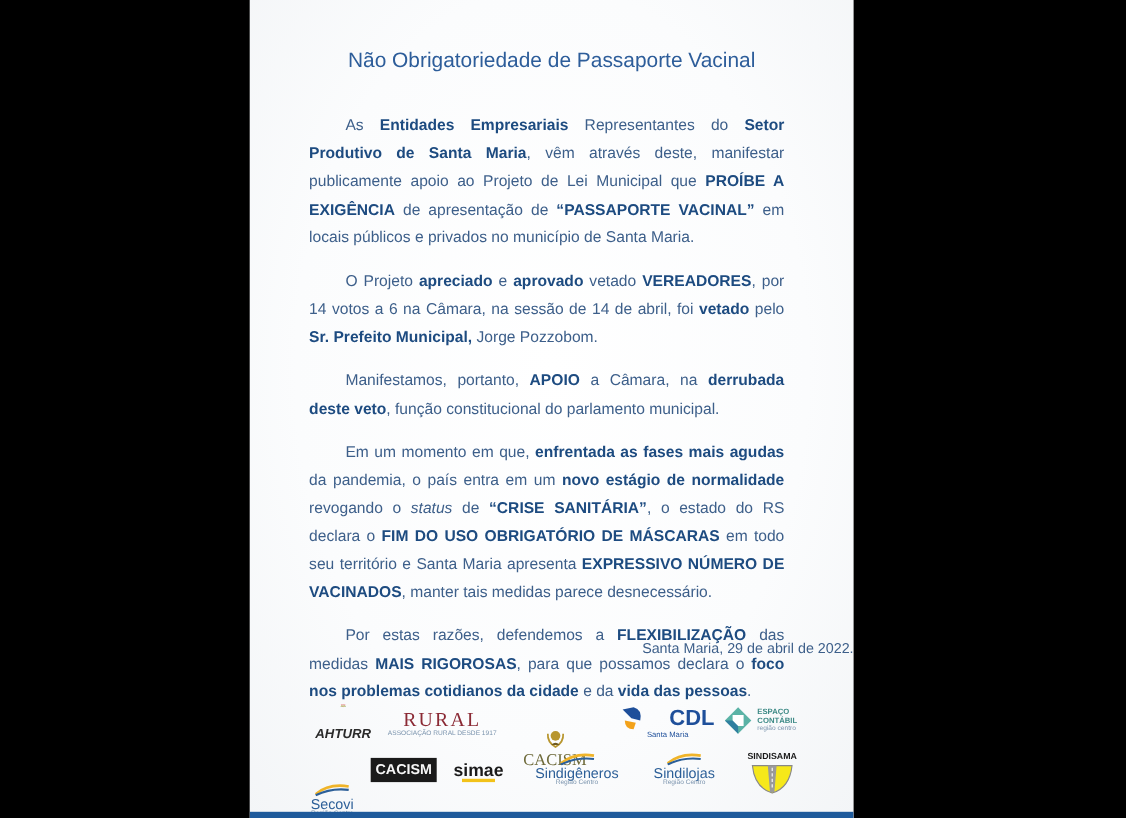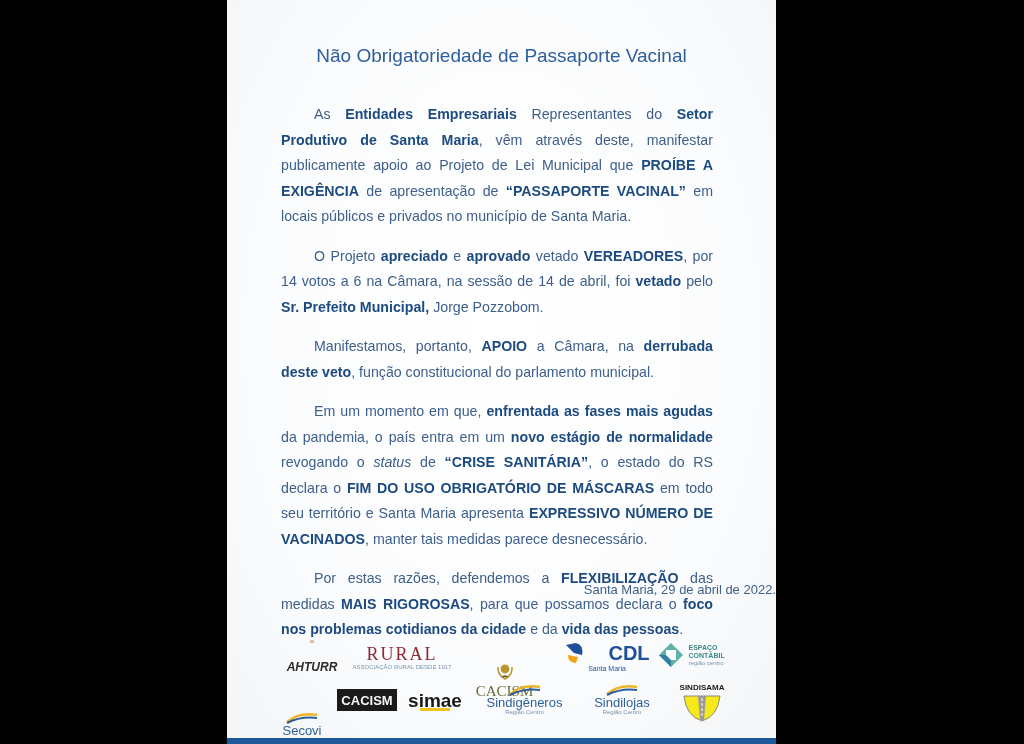--- a/index.html
+++ b/index.html
@@ -109,21 +109,21 @@
     <span class="sub">Região Centro</span>
   </div>
 
   <div class="logo" style="left:115px; top:682px; width:50px; height:36px;">
     <div style="background:#1a1a1a; color:#f2d21a; padding:2px 4px;">
       <span class="name" style="font-weight:bold; font-size:13px; color:#f6f6f6;">CACISM</span>
     </div>
   </div>
 
   <div class="logo" style="left:178px; top:682px; width:60px; height:40px;">
-    <span class="name" style="font-weight:bold; font-size:19px; color:#1a1a1a;">simae</span>
+    <span class="name" style="font-weight:bold; font-size:16px; color:#1a1a1a;">simae</span>
     <div style="width:30px; height:3px; background:#f2c21a; margin-top:1px;"></div>
   </div>
 
   <div class="logo" style="left:250px; top:680px; width:95px; height:40px;">
     <svg width="34" height="12" viewBox="0 0 34 12">
       <path d="M2 10 Q14 0 32 3" stroke="#f0b429" stroke-width="2.5" fill="none"></path>
       <path d="M2 11 Q16 4 32 6" stroke="#2c5f98" stroke-width="2" fill="none"></path>
     </svg>
     <span class="name" style="font-size: 13px; color: rgb(44, 95, 152);">Sindigêneros</span>
     <span class="sub">Região Centro</span>

